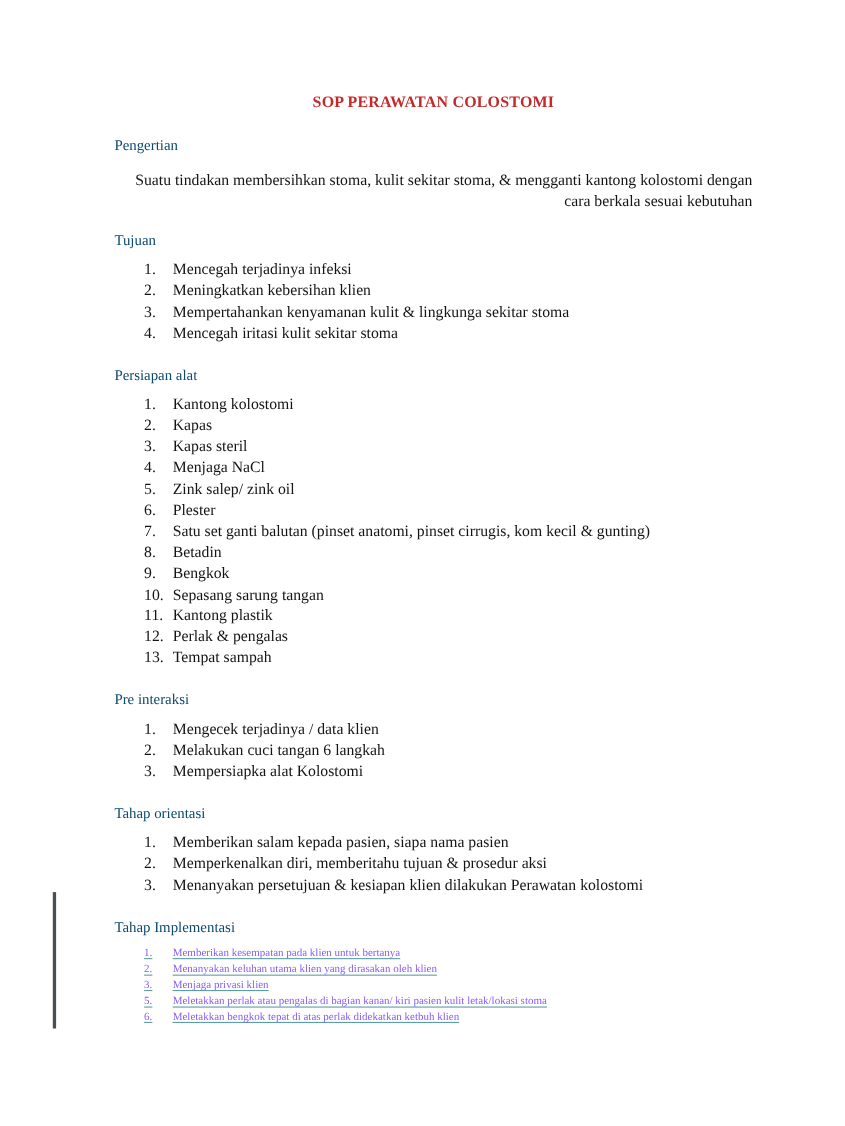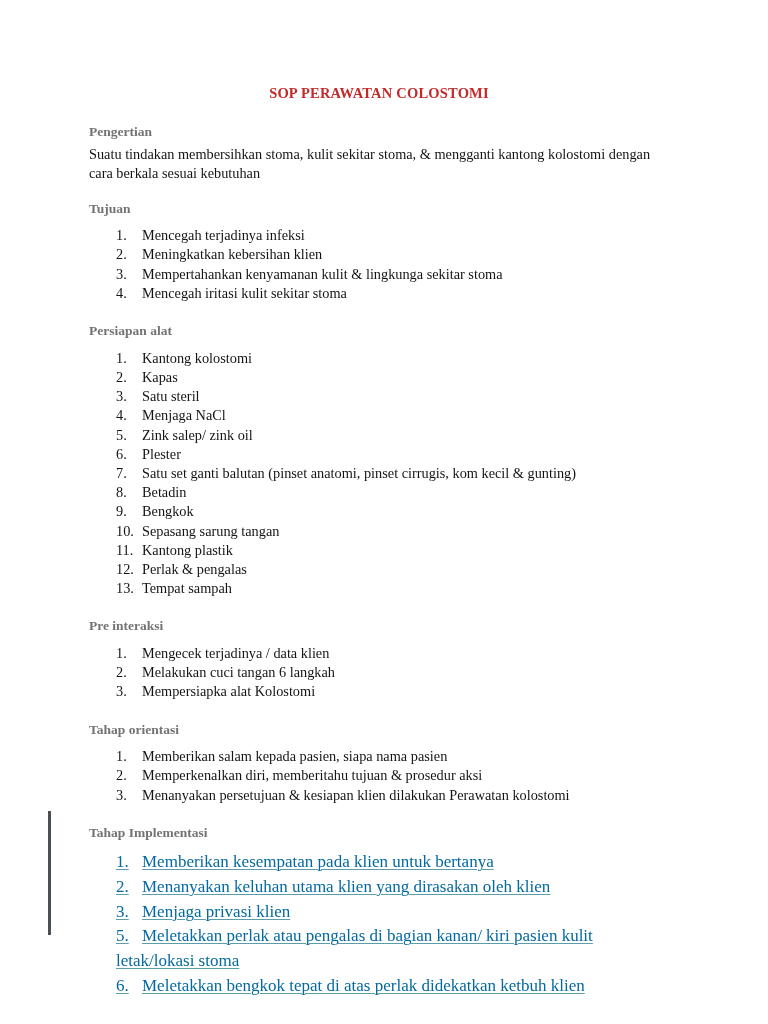--- a/index.html
+++ b/index.html
@@ -18,45 +18,46 @@
   .page {
     position: relative;
     width: 768px;
     height: 1024px;
     background: #ffffff;
     box-sizing: border-box;
     padding: 0;
   }
   .content {
     position: absolute;
-    left: 89px;
+    left: 104px;
     top: 84px;
     width: 580px;
   }
   .doc-title {
     text-align: center;
     font-weight: bold;
     font-size: 14.5px;
     color: #C32A2A;
     letter-spacing: 0.2px;
     margin: 0 0 21px 0;
     line-height: 1.25;
   }
   .section-heading {
-    font-weight: bold;
+    font-weight: normal;
     font-size: 13.5px;
-    color: #737373;
+    color: #0c4a6e;
     margin: 0;
     line-height: 1.3;
   }
   .body-para {
     font-size: 14.3px;
     line-height: 1.33;
-    margin: 4px 0 0 0;
+    margin: 14px 0 0 0;
     color: #141414;
+    text-align: right;
   }
   ol.numlist {
     list-style: none;
     margin: 9px 0 0 0;
     padding: 0;
   }
   ol.numlist > li {
     font-size: 14.3px;
     line-height: 1.345;
     color: #141414;
@@ -75,23 +76,23 @@
   .gap-after-list { height: 19px; }
   .gap-small { height: 17px; }
 
   
   ol.teallist {
     list-style: none;
     margin: 9px 0 0 0;
     padding: 0;
   }
   ol.teallist > li {
-    font-size: 17px;
+    font-size: 10px;
     line-height: 1.45;
-    color: #0369a1;
+    color: #8b5cf6;
     padding-left: 27px;
   }
   ol.teallist > li .inner {
     display: inline;
     text-decoration: underline;
     text-decoration-color: #5C9EA8;
     text-underline-offset: 2px;
     text-decoration-thickness: 1px;
   }
   ol.teallist > li .num {
@@ -154,21 +155,21 @@
       <li>
         <span class="num">1.</span>
         <span class="txt">Kantong kolostomi</span>
       </li>
       <li>
         <span class="num">2.</span>
         <span class="txt">Kapas</span>
       </li>
       <li>
         <span class="num">3.</span>
-        <span class="txt">Satu steril</span>
+        <span class="txt">Kapas steril</span>
       </li>
       <li>
         <span class="num">4.</span>
         <span class="txt">Menjaga NaCl</span>
       </li>
       <li>
         <span class="num">5.</span>
         <span class="txt">Zink salep/ zink oil</span>
       </li>
       <li>

